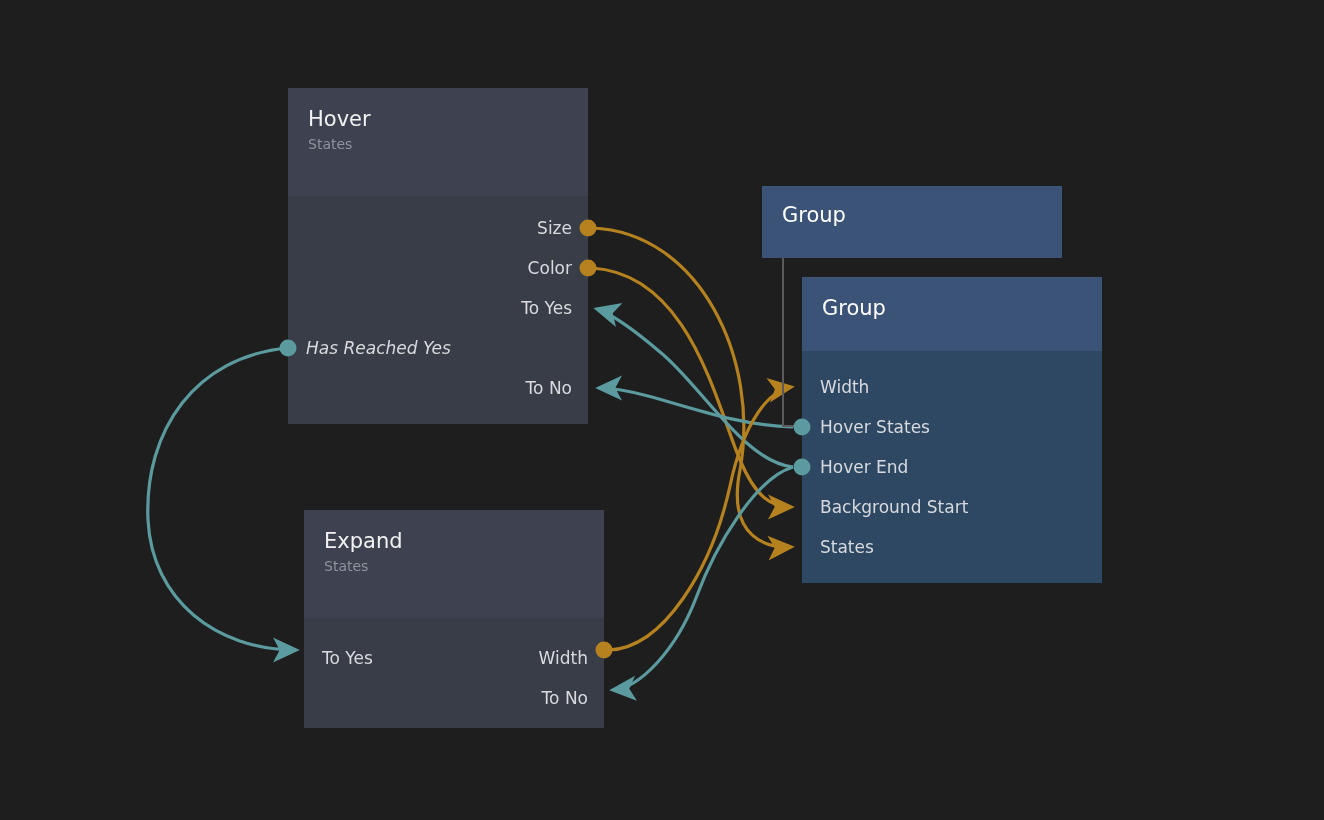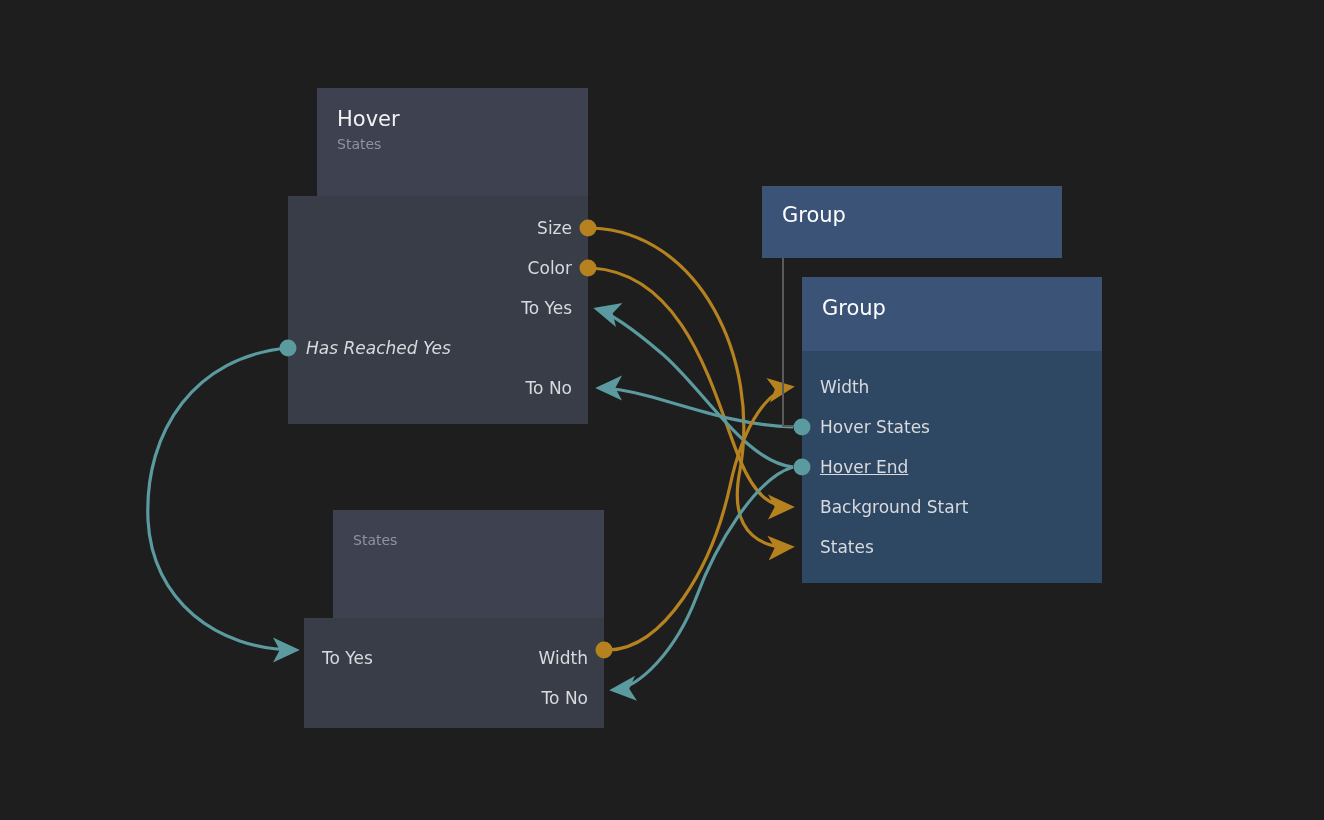--- a/index.html
+++ b/index.html
@@ -45,21 +45,21 @@
     color: #8f939c;
     line-height: 24px;
     white-space: nowrap;
   }
   .node-body {
     position: relative;
     box-sizing: border-box;
   }
 
   
-  .node.state .node-header { background: #3e4250; margin-left: 29px; }
+  .node.state .node-header { background: #3e4250; }
   .node.state .node-body   { background: #393d48; }
 
   
   .node.group .node-header { background: #3a5376; }
   .node.group .node-body   { background: #2e4763; }
   .node.group .node-title  { color: #ffffff; }
 
   
   .port {
     position: absolute;
@@ -143,20 +143,21 @@
   </div>
 
   <svg style="position:absolute; left:0; top:0; width:1324px; height:820px; pointer-events:none;">
     <circle cx="588" cy="228" r="8.5" fill="#b5821f"></circle>
     <circle cx="588" cy="268" r="8.5" fill="#b5821f"></circle>
     <circle cx="288" cy="348" r="8.5" fill="#5b9ba0"></circle>
   </svg>
 
   <div class="node state" style="left:304px; top:510px; width:300px; height:218px;">
     <div class="node-header" style="height:108px;">
+      <div class="node-title">Expand</div>
       <div class="node-subtitle">States</div>
     </div>
     <div class="node-body" style="height:110px;">
       <div class="port out" style="top:29px;"><span>Width</span></div>
       <div class="port out" style="top:69px;"><span>To No</span></div>
       <div class="port in" style="top:29px;"><span>To Yes</span></div>
     </div>
   </div>
 
   <svg style="position:absolute; left:0; top:0; width:1324px; height:820px; pointer-events:none;">
@@ -167,21 +168,21 @@
     <div class="node-title">Group</div>
   </div>
 
   <div class="node group" style="left:802px; top:277px; width:300px; height:306px;">
     <div class="node-header" style="height:74px;">
       <div class="node-title">Group</div>
     </div>
     <div class="node-body" style="height:232px;">
       <div class="port in" style="top:25px;"><span>Width</span></div>
       <div class="port in" style="top:65px;"><span>Hover States</span></div>
-      <div class="port in" style="top:105px;text-decoration:underline;"><span>Hover End</span></div>
+      <div class="port in" style="top:105px;"><span>Hover End</span></div>
       <div class="port in" style="top:145px;"><span>Background Start</span></div>
       <div class="port in" style="top:185px;"><span>States</span></div>
     </div>
   </div>
 
   <svg style="position:absolute; left:0; top:0; width:1324px; height:820px; pointer-events:none;">
     <circle cx="802" cy="427" r="8.5" fill="#5b9ba0"></circle>
     <circle cx="802" cy="467" r="8.5" fill="#5b9ba0"></circle>
   </svg>
 

